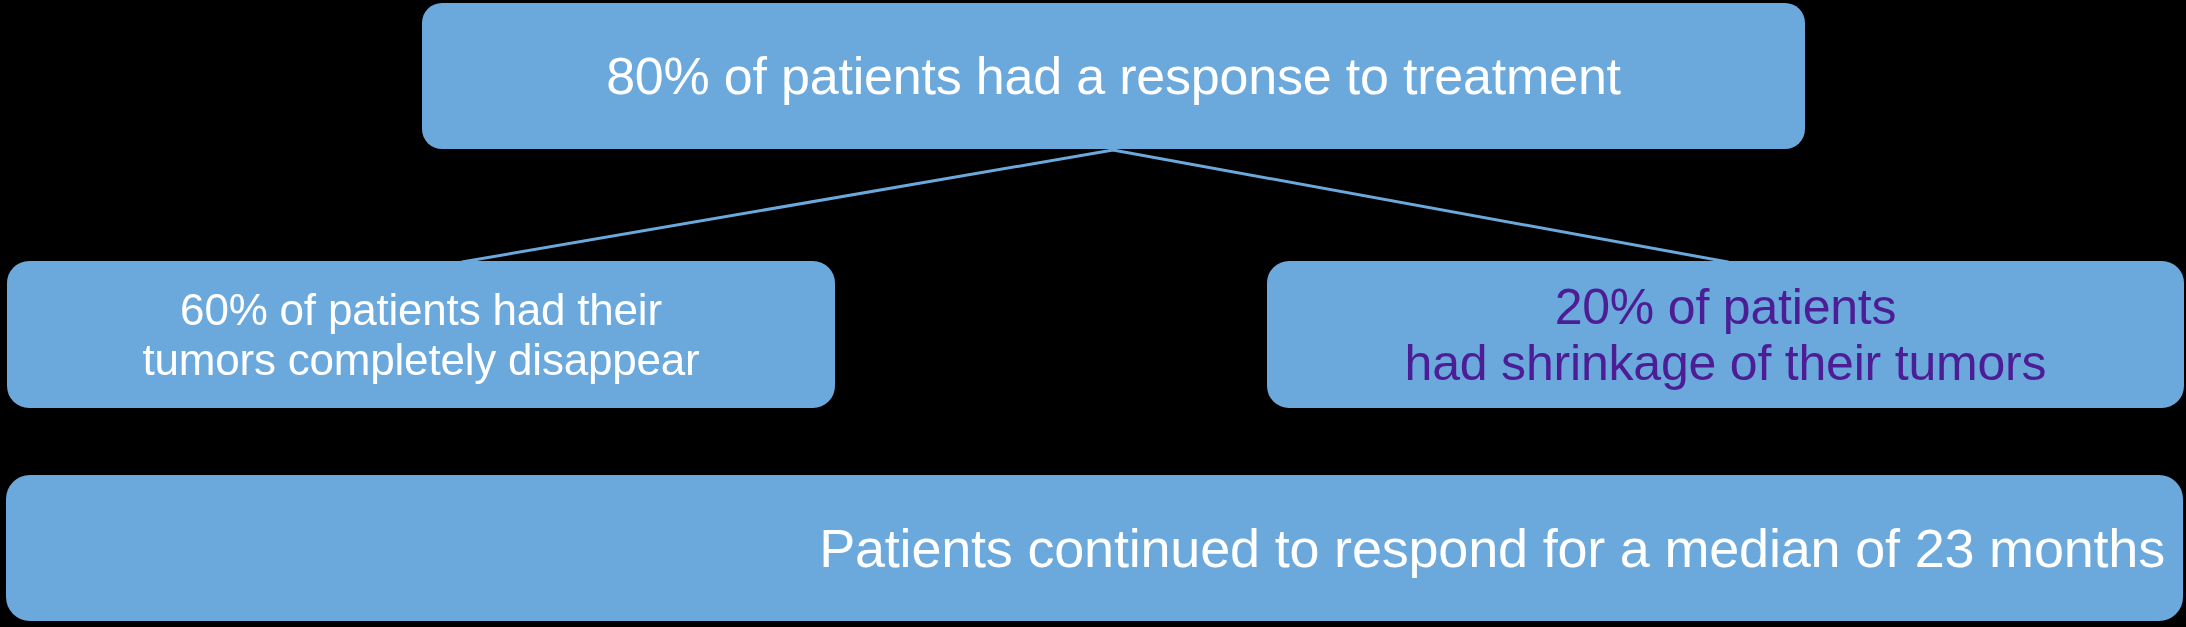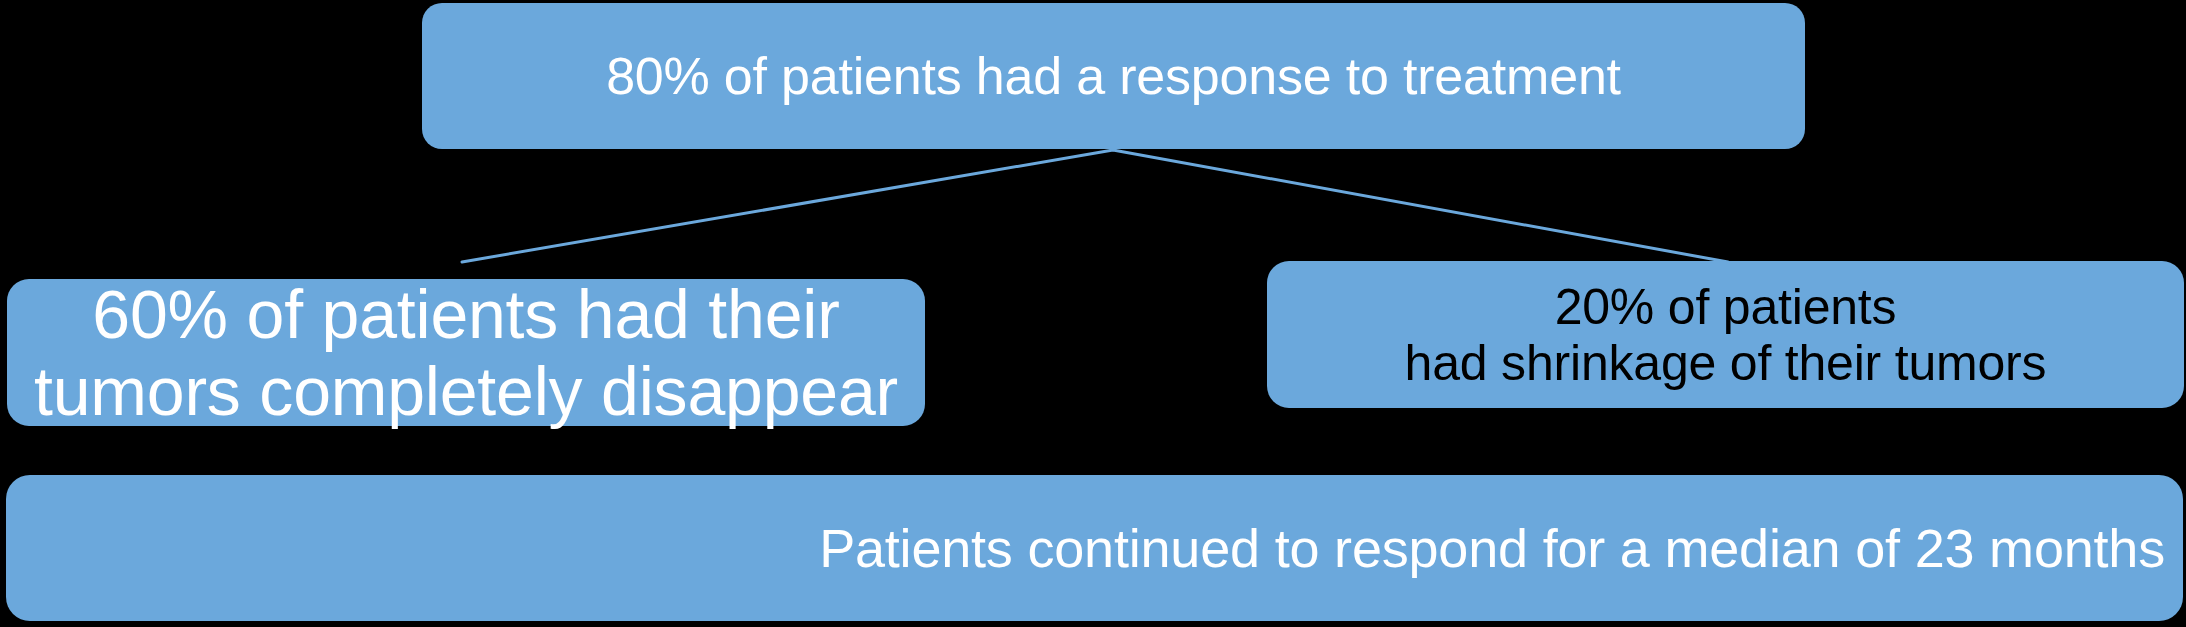--- a/index.html
+++ b/index.html
@@ -53,25 +53,24 @@
     left: 422px;
     top: 3px;
     width: 1383px;
     height: 146px;
     font-size: 52px;
     border-radius: 20px;
   }
   #node-complete-response {
     left: 7px;
     top: 261px;
-    width: 918px;
+    width: 828px;
     height: 147px;
-    font-size: 68px;
+    font-size: 44px;
     border-radius: 22px;
-    margin-top: 18px;
   }
   #node-shrinkage {
     left: 1267px;
     top: 261px;
     width: 917px;
     height: 147px;
     font-size: 50px;
     border-radius: 22px;
   }
   #node-duration {
@@ -96,21 +95,21 @@
 
   <div class="node" id="node-root" style="background: rgb(107, 168, 220); color: rgb(255, 255, 255);">
     <span class="node-text">80% of patients had a response to treatment</span>
   </div>
 
   <div class="node" id="node-complete-response" style="background: rgb(107, 168, 220); color: rgb(255, 255, 255);">
     <span class="node-text">60% of patients had their
 tumors completely disappear</span>
   </div>
 
-  <div class="node" id="node-shrinkage" style="background: rgb(107, 168, 220); color: #000000;">
+  <div class="node" id="node-shrinkage" style="background: rgb(107, 168, 220); color: #4c1d95;">
     <span class="node-text">20% of patients
 had shrinkage of their tumors</span>
   </div>
 
   <div class="node" id="node-duration" style="background: rgb(107, 168, 220); color: rgb(255, 255, 255);">
     <span class="node-text">Patients continued to respond for a median of 23 months</span>
   </div>
 
 </div>
 

